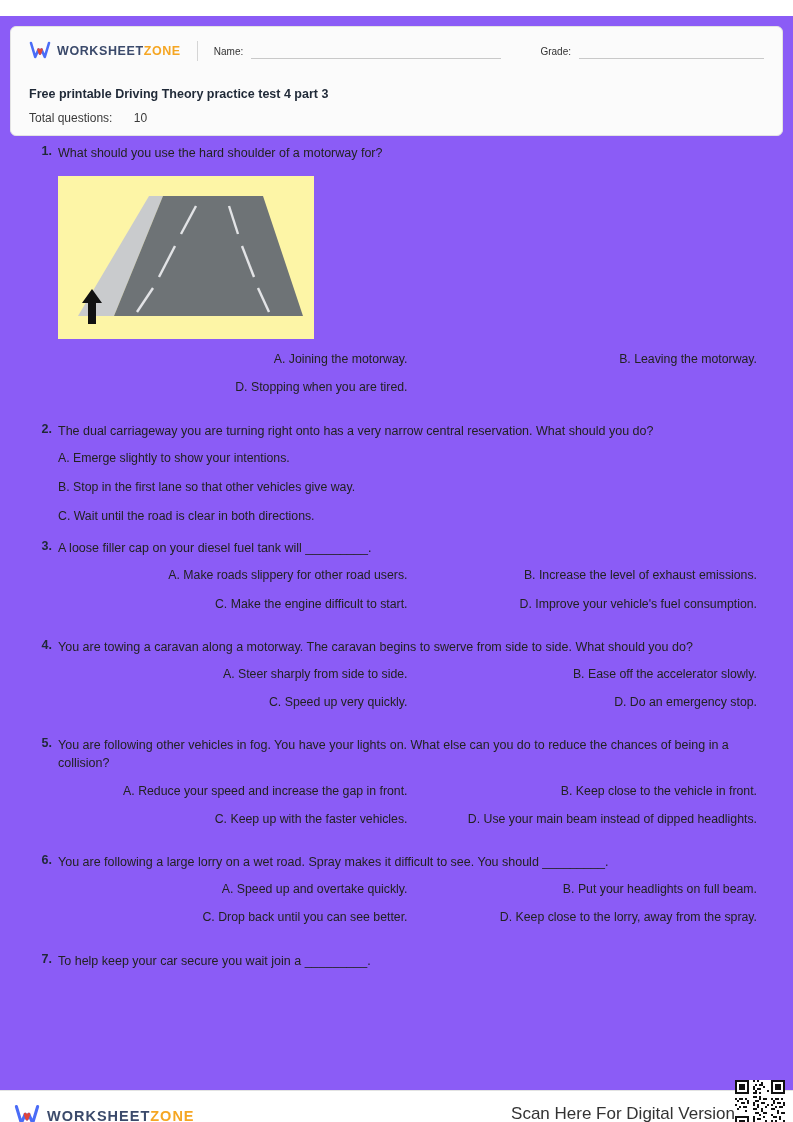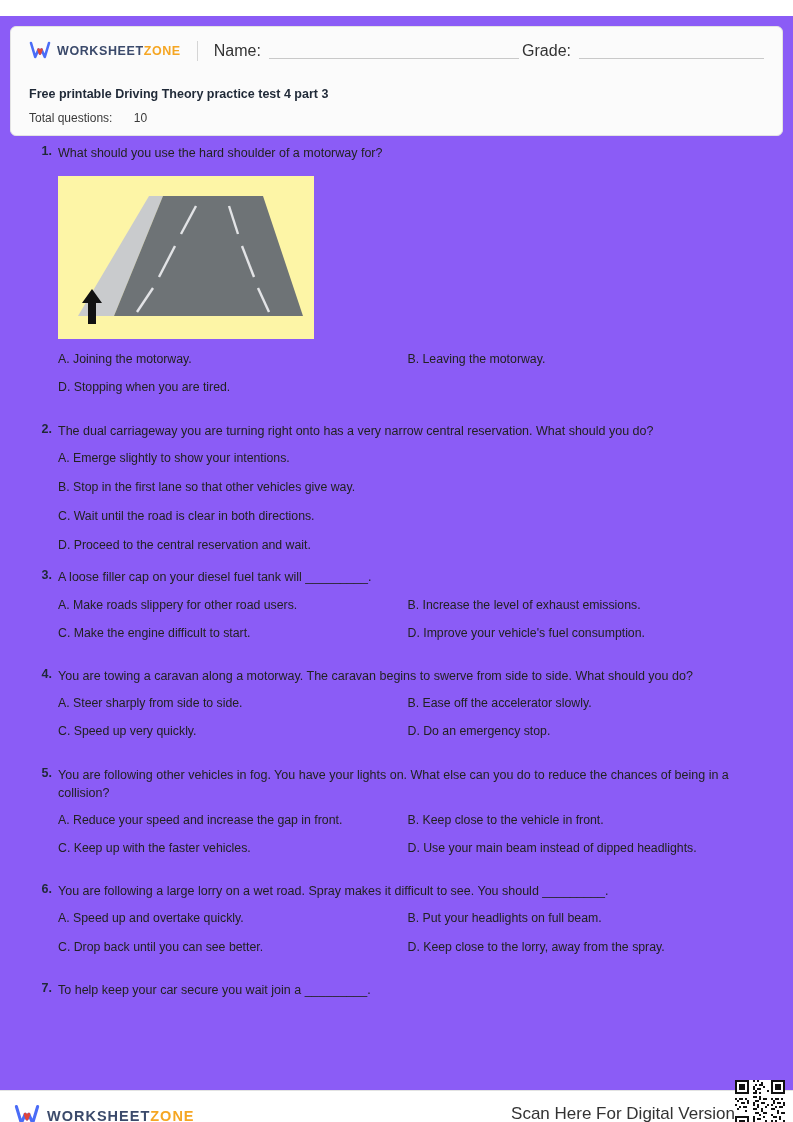--- a/index.html
+++ b/index.html
@@ -49,21 +49,21 @@
     letter-spacing: 0.6px;
   }
   .logo-text .w1 { color: #3b4a6b; }
   .logo-text .w2 { color: #f5a623; }
   .divider-v {
     width: 1px; height: 20px;
     background: #d5d5d5;
     margin: 0 16px;
   }
   .field-label {
-    font-size: 16px;
+    font-size: 10px;
     color: #333;
     margin-right: 8px;
     white-space: nowrap;
   }
   .field-line {
     border-bottom: 1px solid #c9c9c9;
     height: 16px;
   }
   .name-line { width: 250px; }
   .grade-line { width: 185px; }
@@ -114,20 +114,21 @@
     margin-top: 10px;
   }
   .answers.two-col {
     display: flex;
     flex-wrap: wrap;
   }
   .answers.two-col .ans {
     width: 50%;
     margin-bottom: 11px;
     padding-right: 0;
+    text-align: right;
   }
   .answers.one-col .ans {
     margin-bottom: 12px;
   }
   .ans {
     font-size: 12.3px;
     color: #222;
     line-height: 1.4;
   }
   .q-image-wrap { margin: 14px 0 12px 0; }
@@ -237,21 +238,20 @@
       </div>
     </div>
 
     <div class="question">
       <div class="qnum">2.</div>
       <div class="qtext">The dual carriageway you are turning right onto has a very narrow central reservation. What should you do?</div>
       <div class="answers one-col">
         <div class="ans">A. Emerge slightly to show your intentions.</div>
         <div class="ans">B. Stop in the first lane so that other vehicles give way.</div>
         <div class="ans">C. Wait until the road is clear in both directions.</div>
-        <div class="ans">D. Proceed to the central reservation and wait.</div>
       </div>
     </div>
 
     <div class="question">
       <div class="qnum">3.</div>
       <div class="qtext">A loose filler cap on your diesel fuel tank will _________.</div>
       <div class="answers two-col">
         <div class="ans">A. Make roads slippery for other road users.</div>
         <div class="ans">B. Increase the level of exhaust emissions.</div>
         <div class="ans">C. Make the engine difficult to start.</div>

